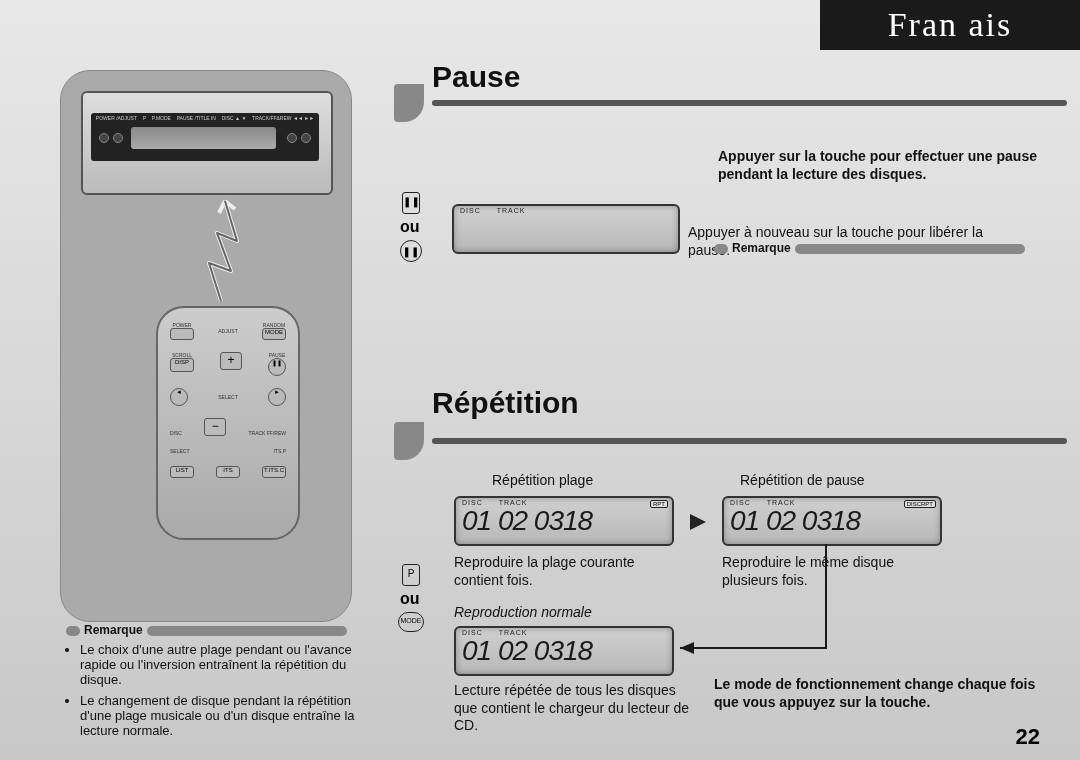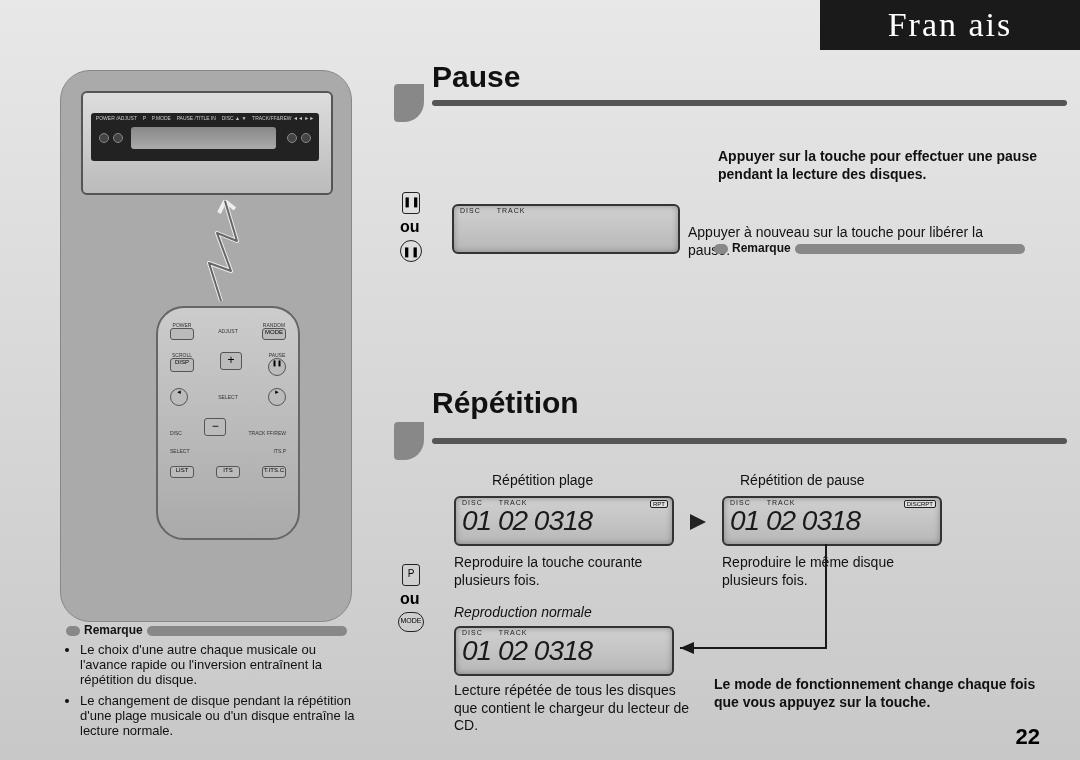--- a/index.html
+++ b/index.html
@@ -274,21 +274,21 @@
       <div class="rbtn" style="width:22px;height:10px;">LIST</div>
       <div class="rbtn" style="width:22px;height:10px;">ITS</div>
       <div class="rbtn" style="width:22px;height:10px;">T.ITS.C</div>
     </div>
   </div>
 </div>
 
 <div class="remark-box" style="left:66px; top:622px; width:290px;">
   <div><span class="pill-l"></span><span class="remark-title">Remarque</span><span class="pill-r"></span></div>
   <ul class="remark-list">
-    <li>Le choix d'une autre chaque musicale ou l'avance rapide ou l'inversion entraînent la répétition du disque.</li>
+    <li>Le choix d'une autre plage pendant ou l'avance rapide ou l'inversion entraînent la répétition du disque.</li>
     <li>Le changement de disque pendant la répétition d'une plage musicale ou d'un disque entraîne la lecture normale.</li>
   </ul>
 </div>
 
 <div class="section-title" style="left:432px; top:60px;">Pause</div>
 <div class="sec-bar" style="left:432px; top:100px;"></div>
 
 <div class="icon-cue" style="left:402px; top:192px; width:16px; height:20px; line-height:18px;">❚❚</div>
 <div class="cue-label" style="left:400px; top:218px;">ou</div>
 <div class="icon-cue circ" style="left:400px; top:240px; width:20px; height:20px;">❚❚</div>
@@ -330,21 +330,21 @@
       <span>TRACK</span>
     </div>
   <div class="lcd-badge">DISCRPT</div>
   <div class="lcd-main">01 02 0318</div>
 </div>
 
 <div class="icon-cue" style="left:402px; top:564px; width:16px; height:20px; line-height:18px;">P</div>
 <div class="cue-label" style="left:400px; top:590px;">ou</div>
 <div class="icon-cue circ" style="left:398px; top:612px; width:24px; height:18px; line-height:16px; border-radius:10px; font-size:7px;">MODE</div>
 
-<div class="body-text" style="left:454px; top:554px; width:220px;">Reproduire la touche courante plusieurs fois.</div>
+<div class="body-text" style="left:454px; top:554px; width:220px;">Reproduire la plage courante contient fois.</div>
 <div class="body-text" style="left:722px; top:554px; width:220px;">Reproduire le même disque plusieurs fois.</div>
 
 <div class="body-text" style="left:454px; top:604px;font-style:italic;">Reproduction normale</div>
 
 <div class="lcd" style="left:454px; top:626px; width:216px;">
   <div class="lcd-top">
       <span>DISC</span>
       <span>TRACK</span>
     </div>
   <div class="lcd-main">01 02 0318</div>

